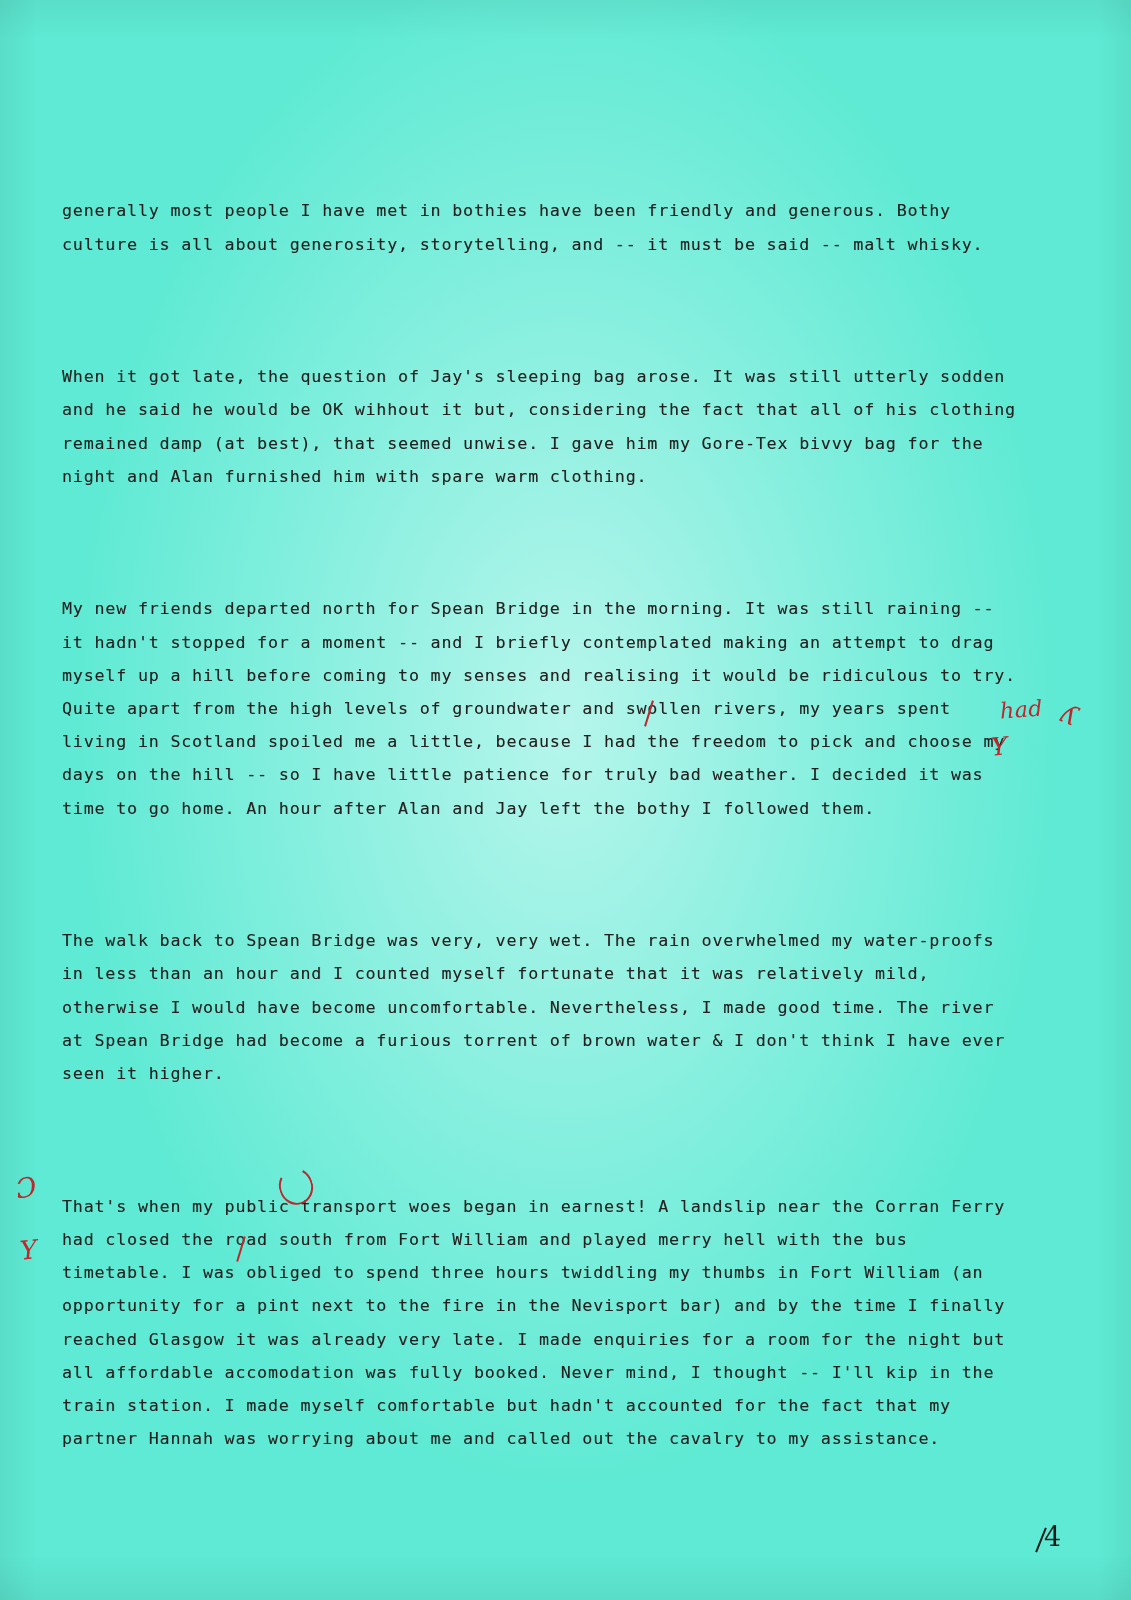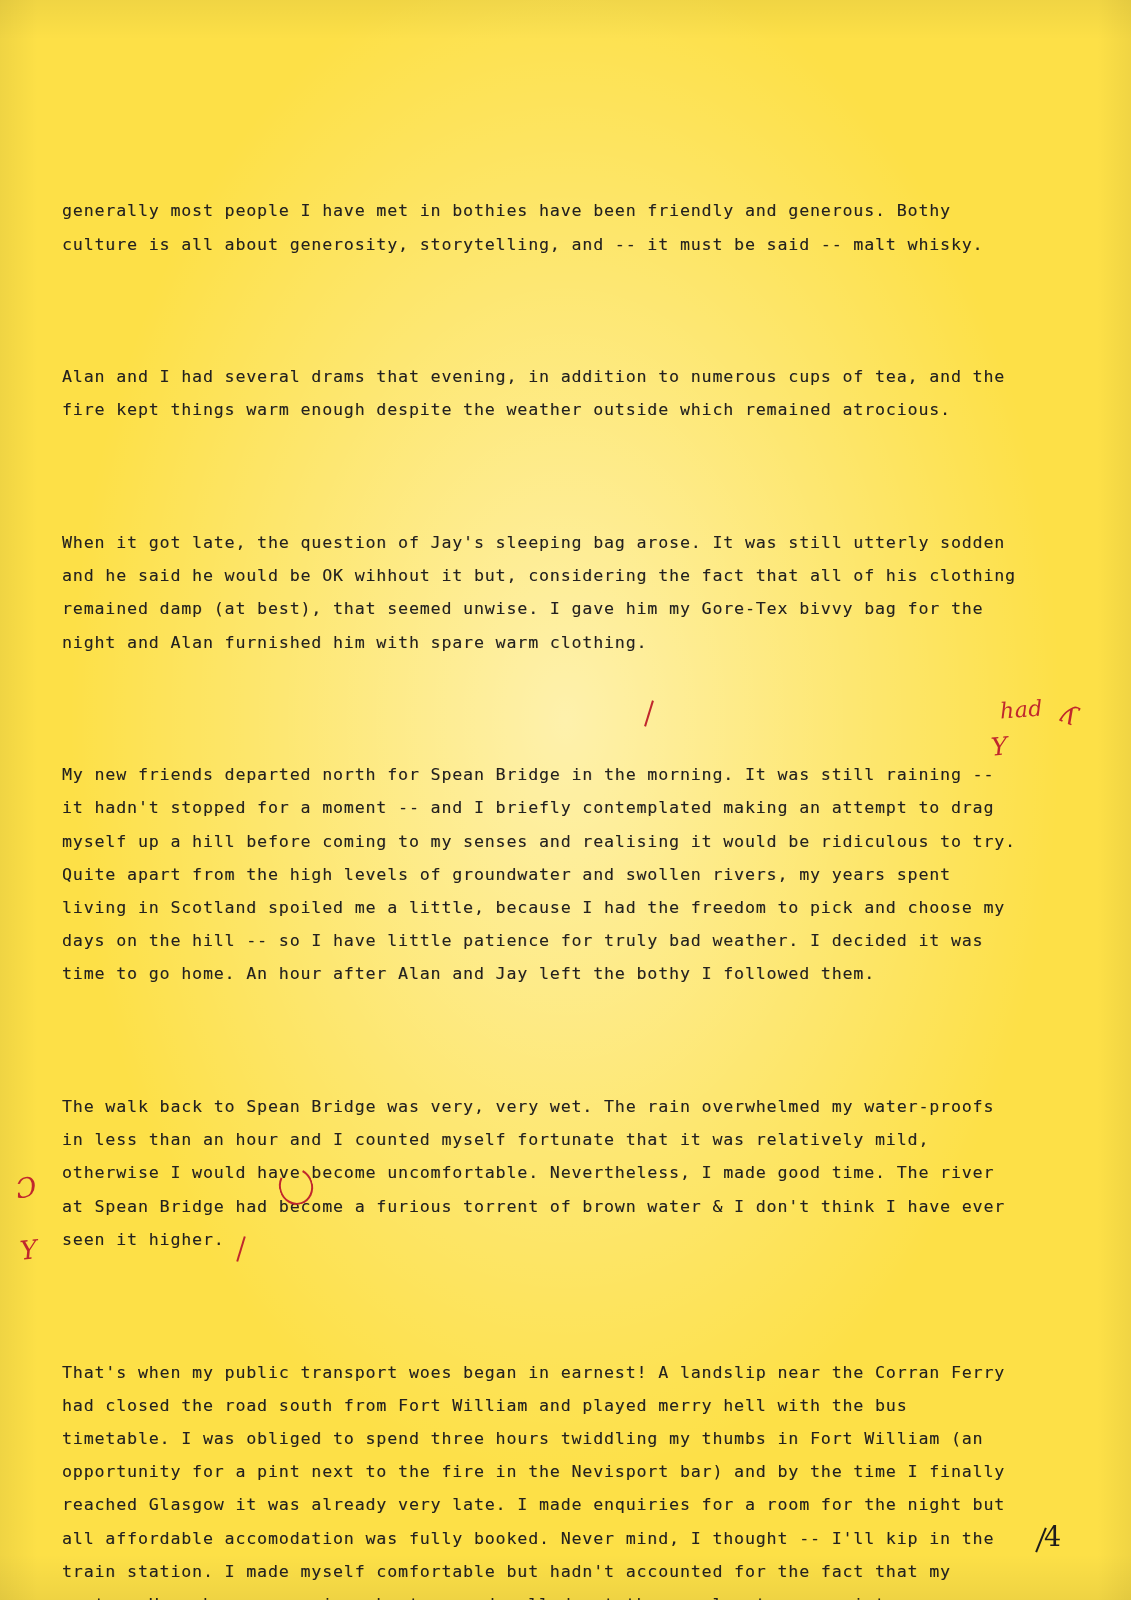--- a/index.html
+++ b/index.html
@@ -4,21 +4,21 @@
 <style>
   html, body {
     margin: 0;
     padding: 0;
     background: #ffffff;
   }
   .page {
     position: relative;
     width: 1131px;
     height: 1600px;
-    background: #fde047;
+    background: #5eead4;
     overflow: hidden;
     font-family: "DejaVu Sans Mono", "Liberation Mono", monospace;
   }
   
   .paper-texture {
     position: absolute;
     inset: 0;
     background:
       radial-gradient(ellipse at 50% 45%, rgba(255,255,255,0.55) 0%, rgba(255,255,255,0) 62%),
       linear-gradient(to right, rgba(0,0,0,0.055) 0px, rgba(0,0,0,0.0) 38px),
@@ -135,21 +135,20 @@
 </style>
 </head>
 <body>
 
 <div class="page">
 
   <div class="paper-texture"></div>
 
   <div class="typed">
     <p class="para">generally most people I have met in bothies have been friendly and generous. Bothy culture is all about generosity, storytelling, and -- it must be said -- malt whisky.</p>
-    <p class="para">Alan and I had several drams that evening, in addition to numerous cups of tea, and the fire kept things warm enough despite the weather outside which remained atrocious.</p>
     <p class="para">When it got late, the question of Jay's sleeping bag arose. It was still utterly sodden and he said he would be OK wihhout it but, considering the fact that all of his clothing remained damp (at best), that seemed unwise. I gave him my Gore-Tex bivvy bag for the night and Alan furnished him with spare warm clothing.</p>
     <p class="para">My new friends departed north for Spean Bridge in the morning. It was still raining -- it hadn't stopped for a moment -- and I briefly contemplated making an attempt to drag myself up a hill before coming to my senses and realising it would be ridiculous to try. Quite apart from the high levels of groundwater and swollen rivers, my years spent living in Scotland spoiled me a little, because I had the freedom to pick and choose my days on the hill -- so I have little patience for truly bad weather. I decided it was time to go home. An hour after Alan and Jay left the bothy I followed them.</p>
     <p class="para">The walk back to Spean Bridge was very, very wet. The rain overwhelmed my water-proofs in less than an hour and I counted myself fortunate that it was relatively mild, otherwise I would have become uncomfortable. Nevertheless, I made good time. The river at Spean Bridge had become a furious torrent of brown water &amp; I don't think I have ever seen it higher.</p>
     <p class="para">That's when my public transport woes began in earnest! A landslip near the Corran Ferry had closed the road south from Fort William and played merry hell with the bus timetable. I was obliged to spend three hours twiddling my thumbs in Fort William (an opportunity for a pint next to the fire in the Nevisport bar) and by the time I finally reached Glasgow it was already very late. I made enquiries for a room for the night but all affordable accomodation was fully booked. Never mind, I thought -- I'll kip in the train station. I made myself comfortable but hadn't accounted for the fact that my partner Hannah was worrying about me and called out the cavalry to my assistance.</p>
     
   </div>
 
   <div class="annot annot-had">had</div>
   <div class="annot annot-caret-1">ʎ</div>
   <div class="annot annot-y-1">Y</div>

